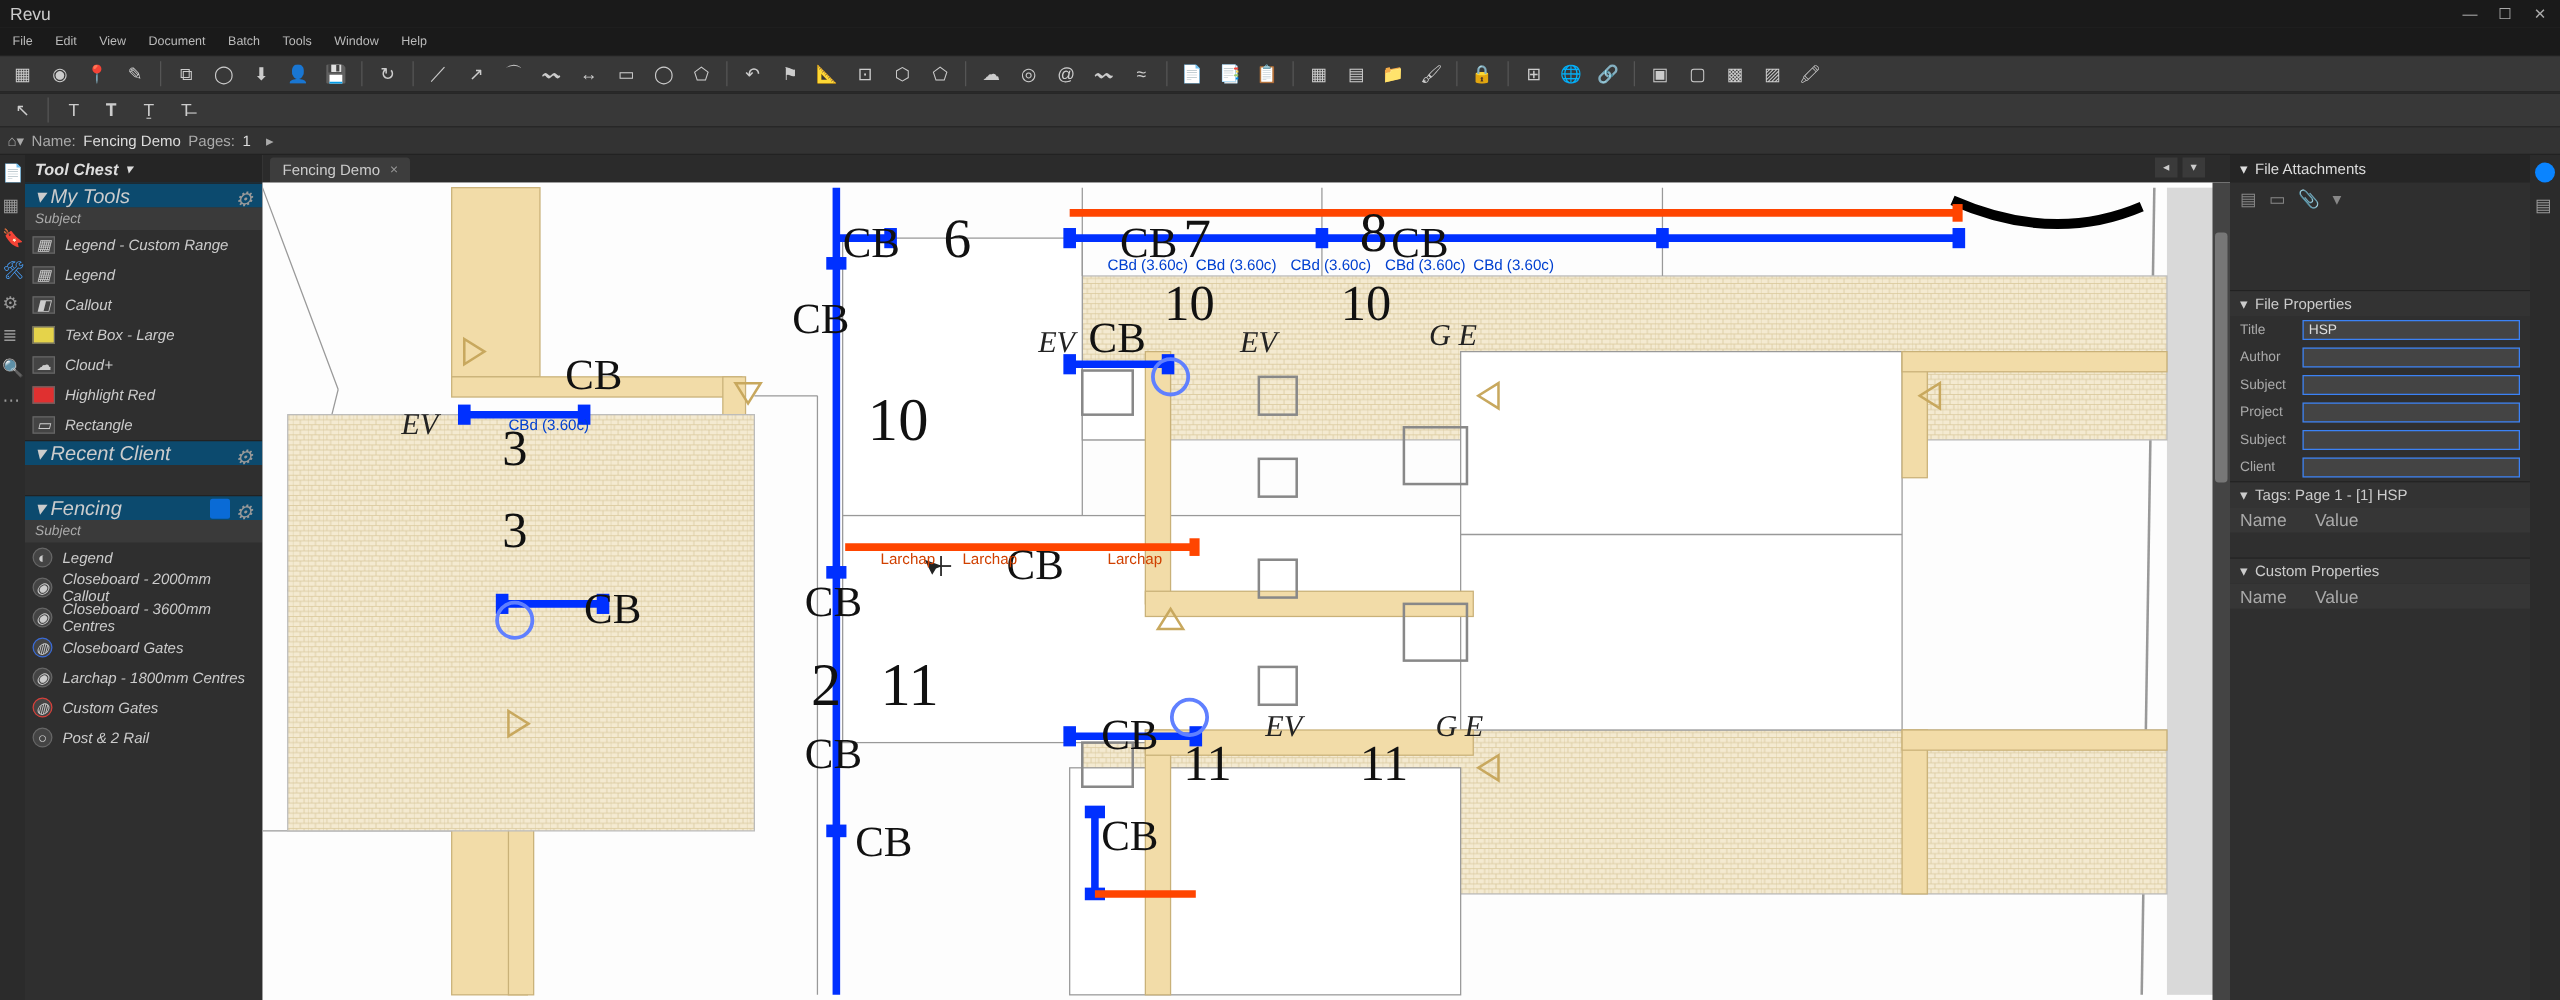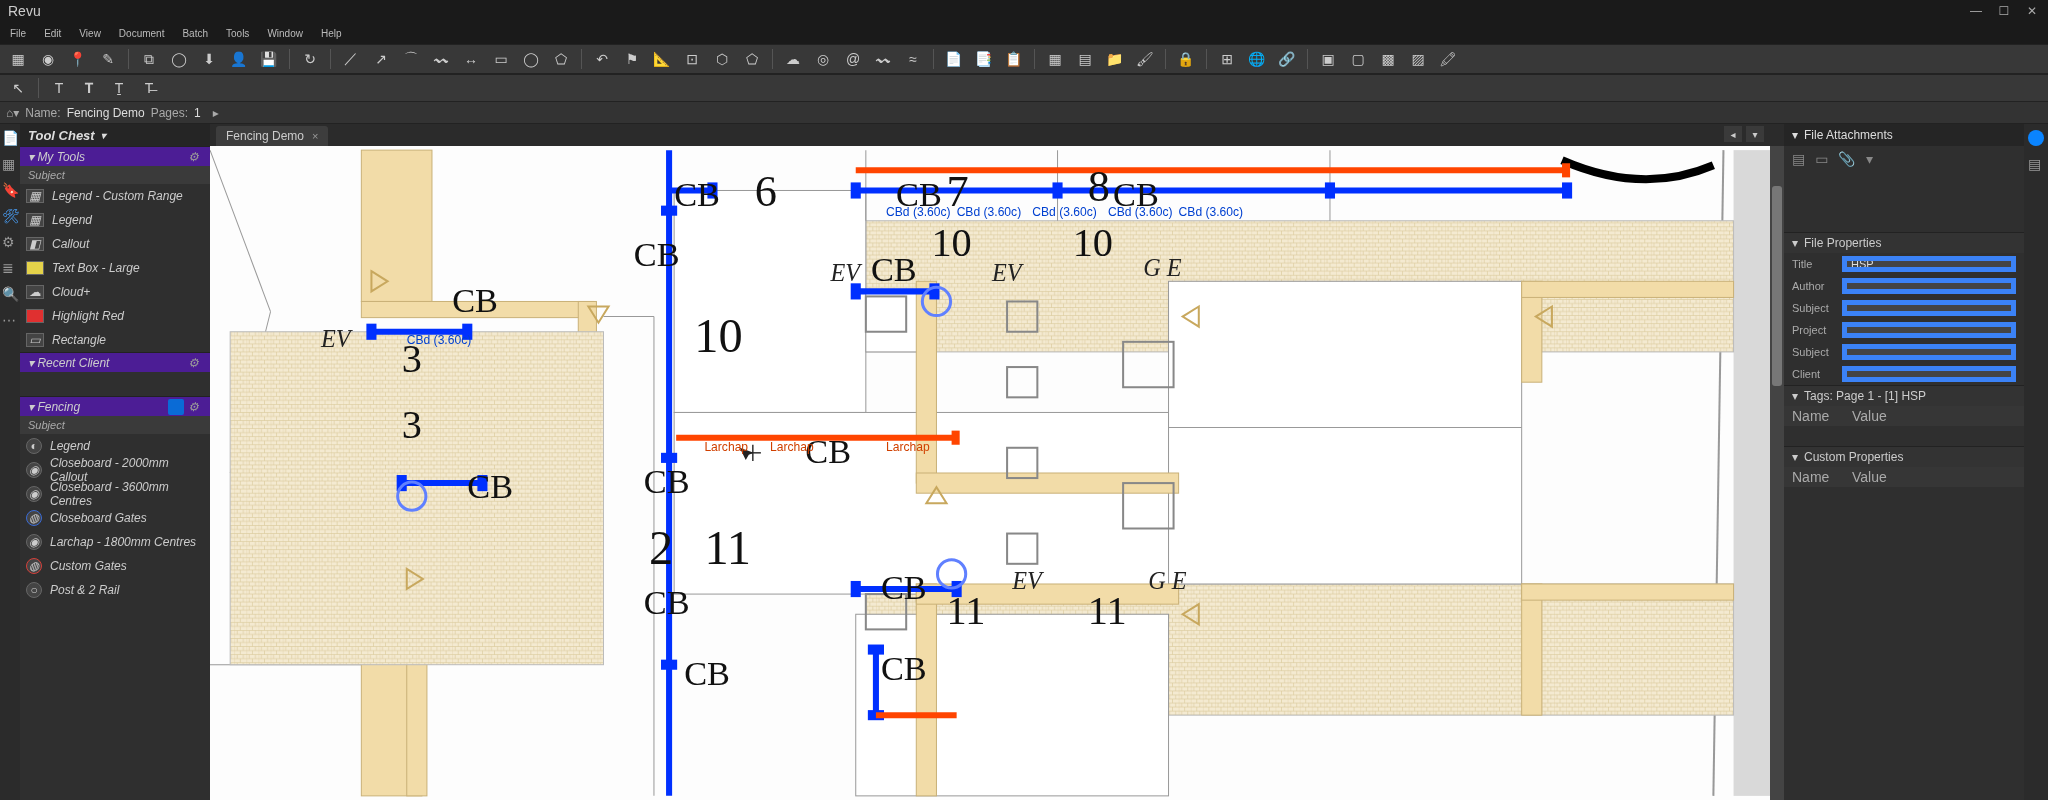--- a/index.html
+++ b/index.html
@@ -30,21 +30,21 @@
 .main { display: flex; height: calc(800px - 22px - 22px - 30px - 28px - 22px); }
 
 
 .rail { width: 20px; background: #2b2b2b; display: flex; flex-direction: column; align-items: center; gap: 10px; padding-top: 6px; }
 .rail .ricon { width: 16px; height: 16px; color: #999; cursor: pointer; }
 
 
 .leftpanel { width: 190px; background: #2f2f2f; display: flex; flex-direction: column; font-style: italic; }
 .panel-head { height: 22px; background: #252525; display: flex; align-items: center; padding: 0 8px; font-size: 13px; font-weight: bold; color: #ddd; gap:6px;}
 .panel-head .chev { font-size: 10px; }
-.section-head { height: 20px; background: #4c1d95; display: flex; align-items: center; justify-content: space-between; padding: 0 8px; font-size: 12px; color: #ccc; border-top: 1px solid #222; }
+.section-head { height: 20px; background: #0c4a6e; display: flex; align-items: center; justify-content: space-between; padding: 0 8px; font-size: 16px; color: #ccc; border-top: 1px solid #222; }
 .section-head .gear { width: 14px; height: 14px; color: #999; cursor: pointer; }
 .section-head .dual { display:flex; gap:4px; align-items:center;}
 .section-head .bluebox { width:16px; height:16px; background:#0a6bd6; border-radius:2px;}
 .subhead { height: 18px; background: #3a3a3a; font-size: 11px; color: #aaa; padding: 0 8px; display: flex; align-items: center; }
 .tool-list { list-style: none; }
 .tool-list li { height: 24px; display: flex; align-items: center; padding: 0 6px; gap: 8px; font-size: 12px; color: #ccc; cursor: pointer; }
 .swatch { width: 18px; height: 14px; border: 1px solid #666; flex-shrink:0; display:flex; align-items:center; justify-content:center;}
 .swatch.red { background: #e03030; }
 .swatch.yellow { background: #e5d34a; }
 .swatch.blank { background: #444; }
@@ -61,21 +61,21 @@
 .canvas svg { width: 100%; height: 100%; }
 
 
 .rightpanel { width: 240px; background: #2f2f2f; display: flex; flex-direction: column; }
 .rp-head { height: 22px; background: #252525; display: flex; align-items: center; padding: 0 8px; font-size: 12px; color: #ddd; gap:6px;}
 .rp-icons { height: 26px; display: flex; align-items: center; gap: 10px; padding: 0 8px; color: #888; }
 .rp-section { border-top: 1px solid #222; }
 .rp-section .shead { height: 20px; background: #333; display: flex; align-items: center; padding: 0 8px; font-size: 12px; color: #ccc; gap:6px;}
 .proprow { display: flex; align-items: center; height: 22px; padding: 0 8px; gap: 6px; font-size: 11px; }
 .proprow label { width: 44px; color: #aaa; }
-.proprow input { flex: 1; background: #444; border: 5px solid #3b82f6; color: #ddd; height: 16px; font-size: 11px; padding: 0 4px; }
+.proprow input { flex: 1; background: #444; border: 1px solid #3b82f6; color: #ddd; height: 16px; font-size: 11px; padding: 0 4px; }
 .nv-head { display:flex; font-size:14px; color:#aaa; padding:2px 8px; background:#363636;}
 .nv-head span:first-child{ width:60px;}
 .rightrail { width: 24px; background: #2b2b2b; display:flex; flex-direction:column; align-items:center; padding-top:6px; gap:10px;}
 .rightrail .ricon { width:16px; height:16px; color:#999; cursor:pointer;}
 .rightrail .ricon.blue { background:#0a84ff; border-radius:50%;}
 
 .scrollbar-v { position:absolute; right:0; top:22px; bottom:0; width:14px; background:#444;}
 .scrollbar-v .thumb { position:absolute; left:2px; right:2px; top:40px; height:200px; background:#777; border-radius:3px;}
 .navctrl { position:absolute; top:2px; right:20px; display:flex; gap:4px;}
 .navctrl .nbtn { width:18px; height:16px; background:#3a3a3a; color:#ccc; font-size:10px; display:flex; align-items:center; justify-content:center; cursor:pointer;}

